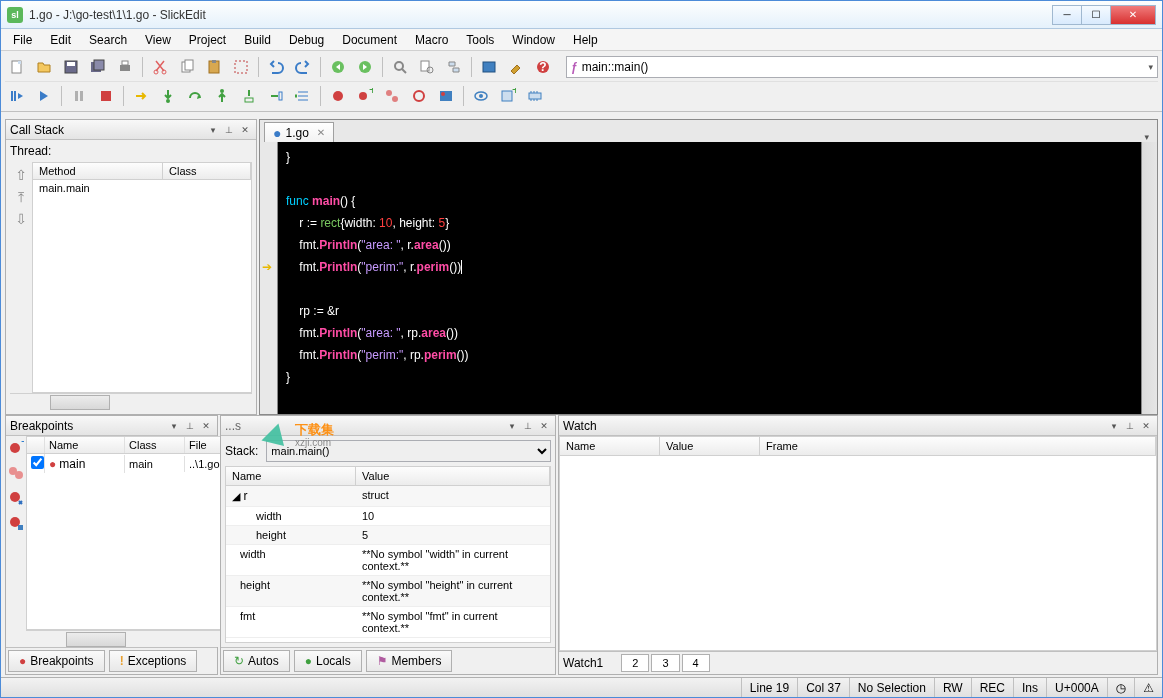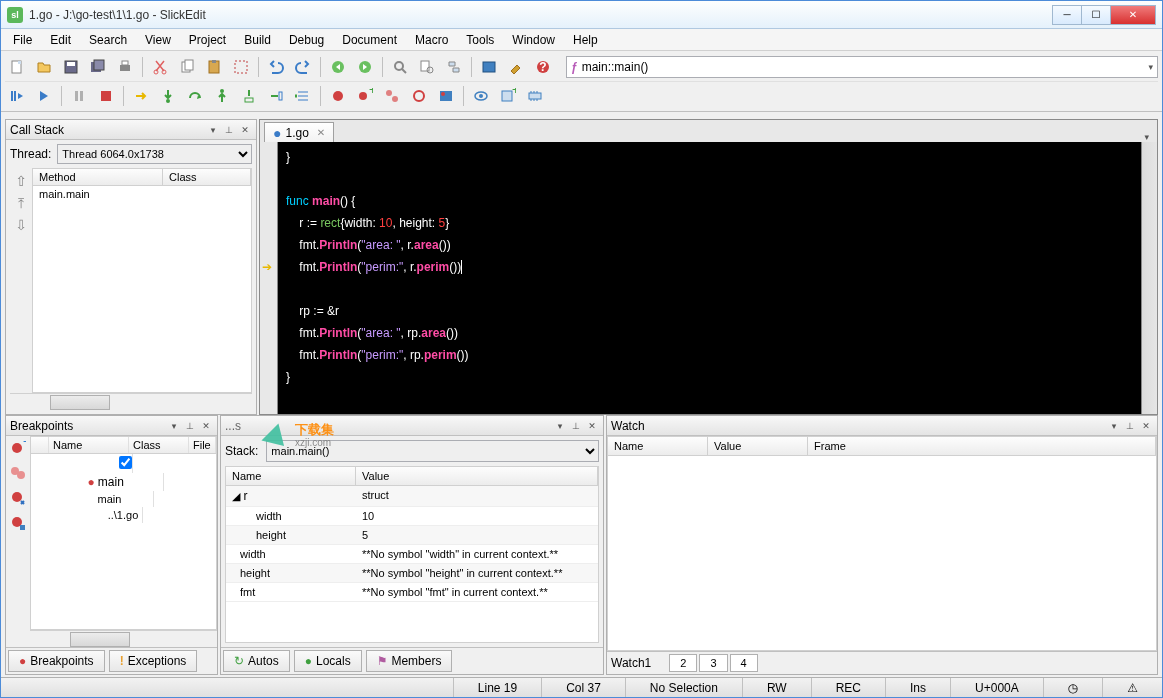--- a/index.html
+++ b/index.html
@@ -76,50 +76,50 @@
 .editor-scroll { width: 16px; background: linear-gradient(90deg,#dcdcdc,#e6e6e6); border-left: 1px solid #888; }
 
 
 .breakpoints { width: 213px; margin-right: 2px; }
 .bp-body { flex: 1; display: flex; }
 .bp-side { width: 24px; display: flex; flex-direction: column; gap: 6px; padding: 4px 2px; align-items: center; }
 .bp-main { flex: 1; display: flex; flex-direction: column; }
 .bp-table { flex: 1; background: #fff; border: 1px solid #d0d0d0; }
 .bp-table .hdr { display: flex; background: linear-gradient(#fdfdfd,#ececec); border-bottom: 1px solid #d0d0d0; }
 .bp-table .hdr div, .bp-table .row div { padding: 2px 4px; font-size: 11px; border-right: 1px solid #e0e0e0; }
-.bp-table .row { display: flex; align-items: center; flex-direction: column; }
+.bp-table .row { display: flex; align-items: center; }
 .bp-bottom-tabs { display: flex; padding: 2px; gap: 4px; border-top: 1px solid #c0c0c0; }
 .bp-tab { padding: 3px 10px; border: 1px solid #b0b0b0; background: linear-gradient(#fafafa,#e8e8e8); font-size: 11px; display: flex; align-items: center; gap: 4px; }
 
 
 .autos { flex: 1; margin-right: 2px; }
 .autos-body { flex: 1; display: flex; flex-direction: column; padding: 4px; }
 .autos-stack { display: flex; align-items: center; gap: 8px; margin-bottom: 4px; }
 .autos-stack select { flex: 1; height: 22px; border: 1px solid #abadb3; font-size: 11px; }
 .autos-table { flex: 1; background: #fff; border: 1px solid #d0d0d0; overflow: auto; }
 .autos-table .hdr { display: flex; background: linear-gradient(#fdfdfd,#ececec); border-bottom: 1px solid #d0d0d0; position: sticky; top: 0; }
 .autos-table .hdr div { padding: 3px 6px; border-right: 1px solid #d0d0d0; font-size: 11px; }
 .autos-table .row { display: flex; border-bottom: 1px solid #eee; }
 .autos-table .row div { padding: 3px 6px; font-size: 11px; }
 .autos-table .row:nth-child(even) { background: #f7f7f7; }
 .autos-bottom-tabs { display: flex; padding: 2px; gap: 4px; border-top: 1px solid #c0c0c0; }
 
 
-.watch { width: 552px; }
+.watch { width: 600px; }
 .watch-body { flex: 1; background: #fff; border: 1px solid #d0d0d0; }
 .watch-body .hdr { display: flex; background: linear-gradient(#fdfdfd,#ececec); border-bottom: 1px solid #d0d0d0; }
 .watch-body .hdr div { padding: 3px 6px; border-right: 1px solid #d0d0d0; font-size: 11px; }
 .watch-body .addrow { padding: 3px 6px; font-weight: bold; font-size: 11px; }
 .watch-tabs { display: flex; align-items: center; padding: 2px 4px; gap: 2px; border-top: 1px solid #c0c0c0; }
 .watch-tab { padding: 2px 10px; border: 1px solid #b0b0b0; background: #fff; font-size: 11px; }
 
 
 .statusbar { position: absolute; left: 0; right: 0; bottom: 0; height: 20px; background: linear-gradient(#f2f2f2,#e0e0e0); border-top: 1px solid #b0b0b0; display: flex; align-items: center; font-size: 11px; }
 .statusbar .spacer { flex: 1; }
-.statusbar .cell { padding: 0 24px; border-left: 1px solid #c0c0c0; height: 100%; display: flex; align-items: center; }
+.statusbar .cell { padding: 0 8px; border-left: 1px solid #c0c0c0; height: 100%; display: flex; align-items: center; }
 
 .watermark { position: absolute; left: 258px; top: 416px; width: 80px; height: 50px; opacity: 0.9; pointer-events: none; z-index: 100; }
 .watermark .arrow { width: 0; height: 0; border-left: 20px solid #40c0a0; border-top: 12px solid transparent; border-bottom: 12px solid transparent; transform: rotate(45deg); position: absolute; left: 8px; top: 10px; }
 .watermark .txt { position: absolute; left: 36px; top: 4px; color: #ff8800; font-weight: bold; font-size: 13px; white-space: nowrap; }
 .watermark .sub { position: absolute; left: 36px; top: 20px; color: #808080; font-size: 10px; }
 
 
 .ic { width: 16px; height: 16px; display: inline-block; }
 </style>
 </head>
@@ -398,21 +398,20 @@
         <span>Call Stack</span>
         <div class="pin-close">
           <span>▾</span>
           <span>⊥</span>
           <span>✕</span>
         </div>
       </div>
       <div class="cs-body">
         <div class="cs-thread">
           <span>Thread:</span>
-          <select><option>Thread 6064.0x1738</option></select>
         </div>
         <div class="cs-wrapper">
           <div class="cs-side">
             <div class="cs-side-btn">⇧</div>
             <div class="cs-side-btn">⤒</div>
             <div class="cs-side-btn">⇩</div>
           </div>
           <div class="cs-table">
             <div class="hdr">
               <div style="width:130px">Method</div>

